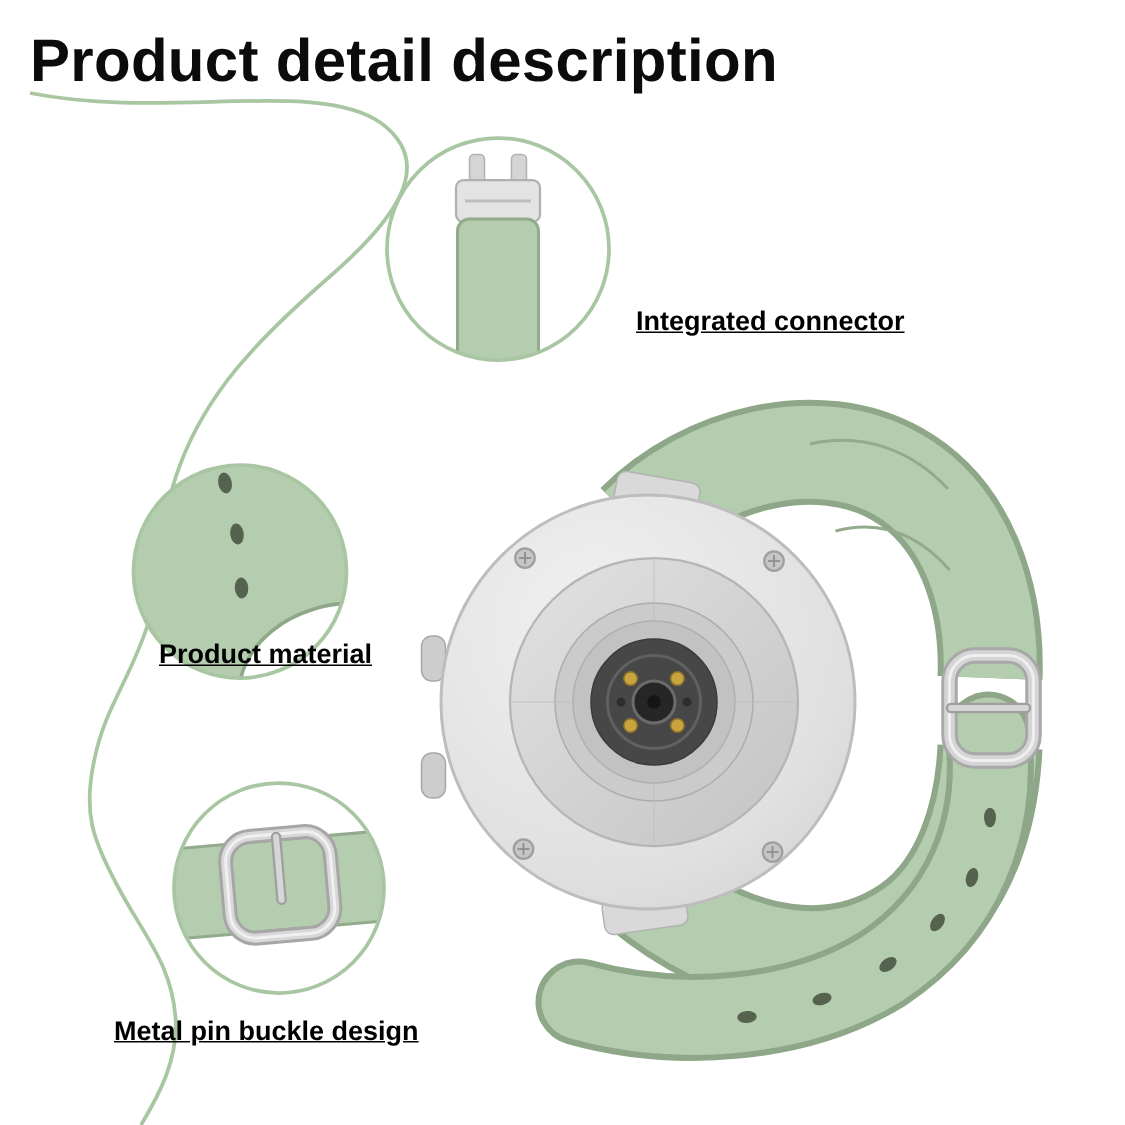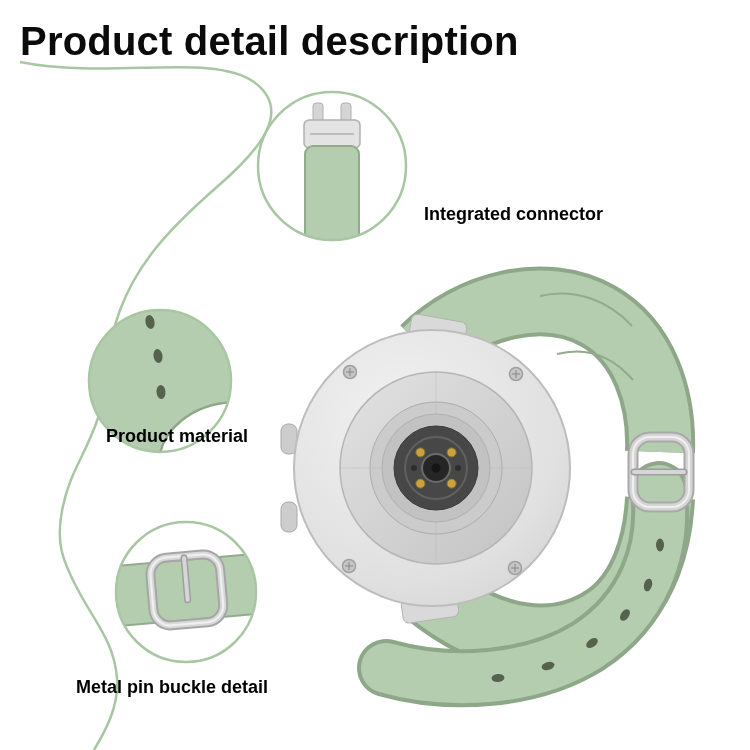--- a/index.html
+++ b/index.html
@@ -8,20 +8,21 @@
     overflow:hidden;font-family:"Liberation Sans",sans-serif;
   }
   .stage svg{position:absolute;left:0;top:0;}
   .title{
     position:absolute;left:20px;top:2px;font-size:40px;font-weight:bold;
     color:#0b0b0b;letter-spacing:.2px;white-space:nowrap;margin-top:17px;
   }
   .callout-label{
     position:absolute;font-size:18px;font-weight:bold;color:#000;
     white-space:nowrap;
+    text-decoration:underline;
   }
   #label-connector{left:424px;top:204px;}
   #label-silicone{left:106px;top:426px;}
   #label-buckle{left:76px;top:677px;}
 </style>
 </head>
 <body>
 
 <div class="stage">
 
@@ -173,14 +174,14 @@
         <line x1="187" y1="558" x2="187" y2="600" stroke="#d6d6d6" stroke-width="4" stroke-linecap="round"></line>
       </g>
     </g>
     <circle cx="186" cy="592" r="70" fill="none" stroke="#a9c6a3" stroke-width="2.5"></circle>
   </g>
 </svg>
 
   <div class="title">Product detail description</div>
   <div class="callout-label" id="label-connector">Integrated connector</div>
   <div class="callout-label" id="label-silicone">Product material</div>
-  <div class="callout-label" id="label-buckle">Metal pin buckle detail</div>
+  <div class="callout-label" id="label-buckle">Metal pin buckle design</div>
 </div>
 
 </body></html>

